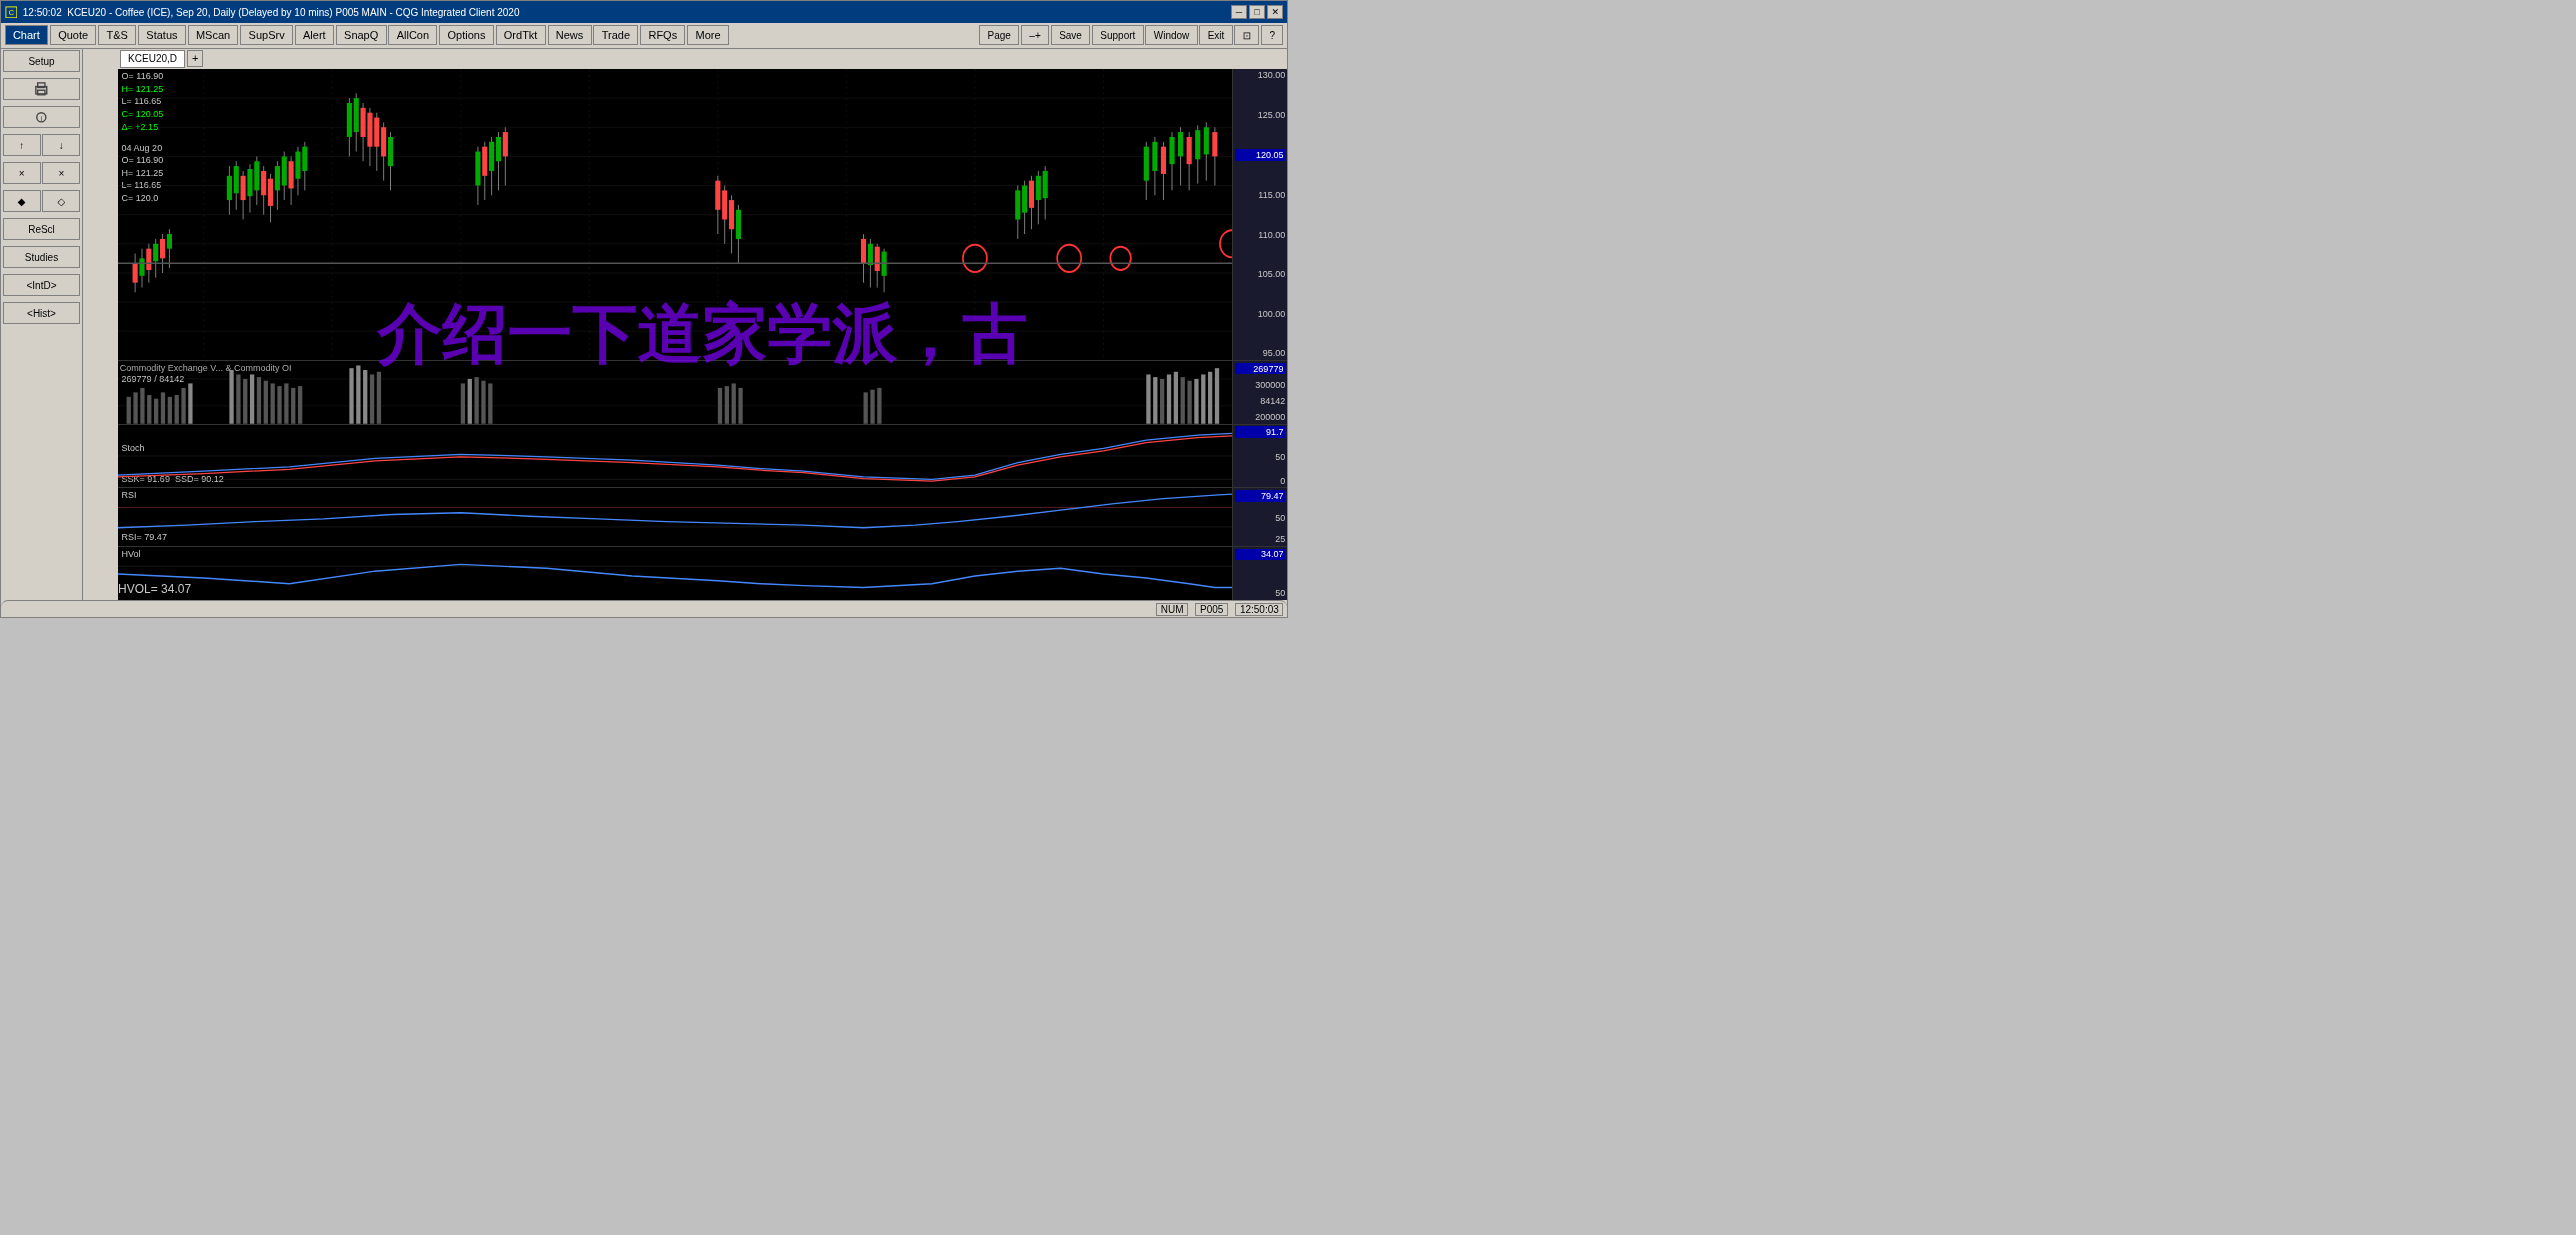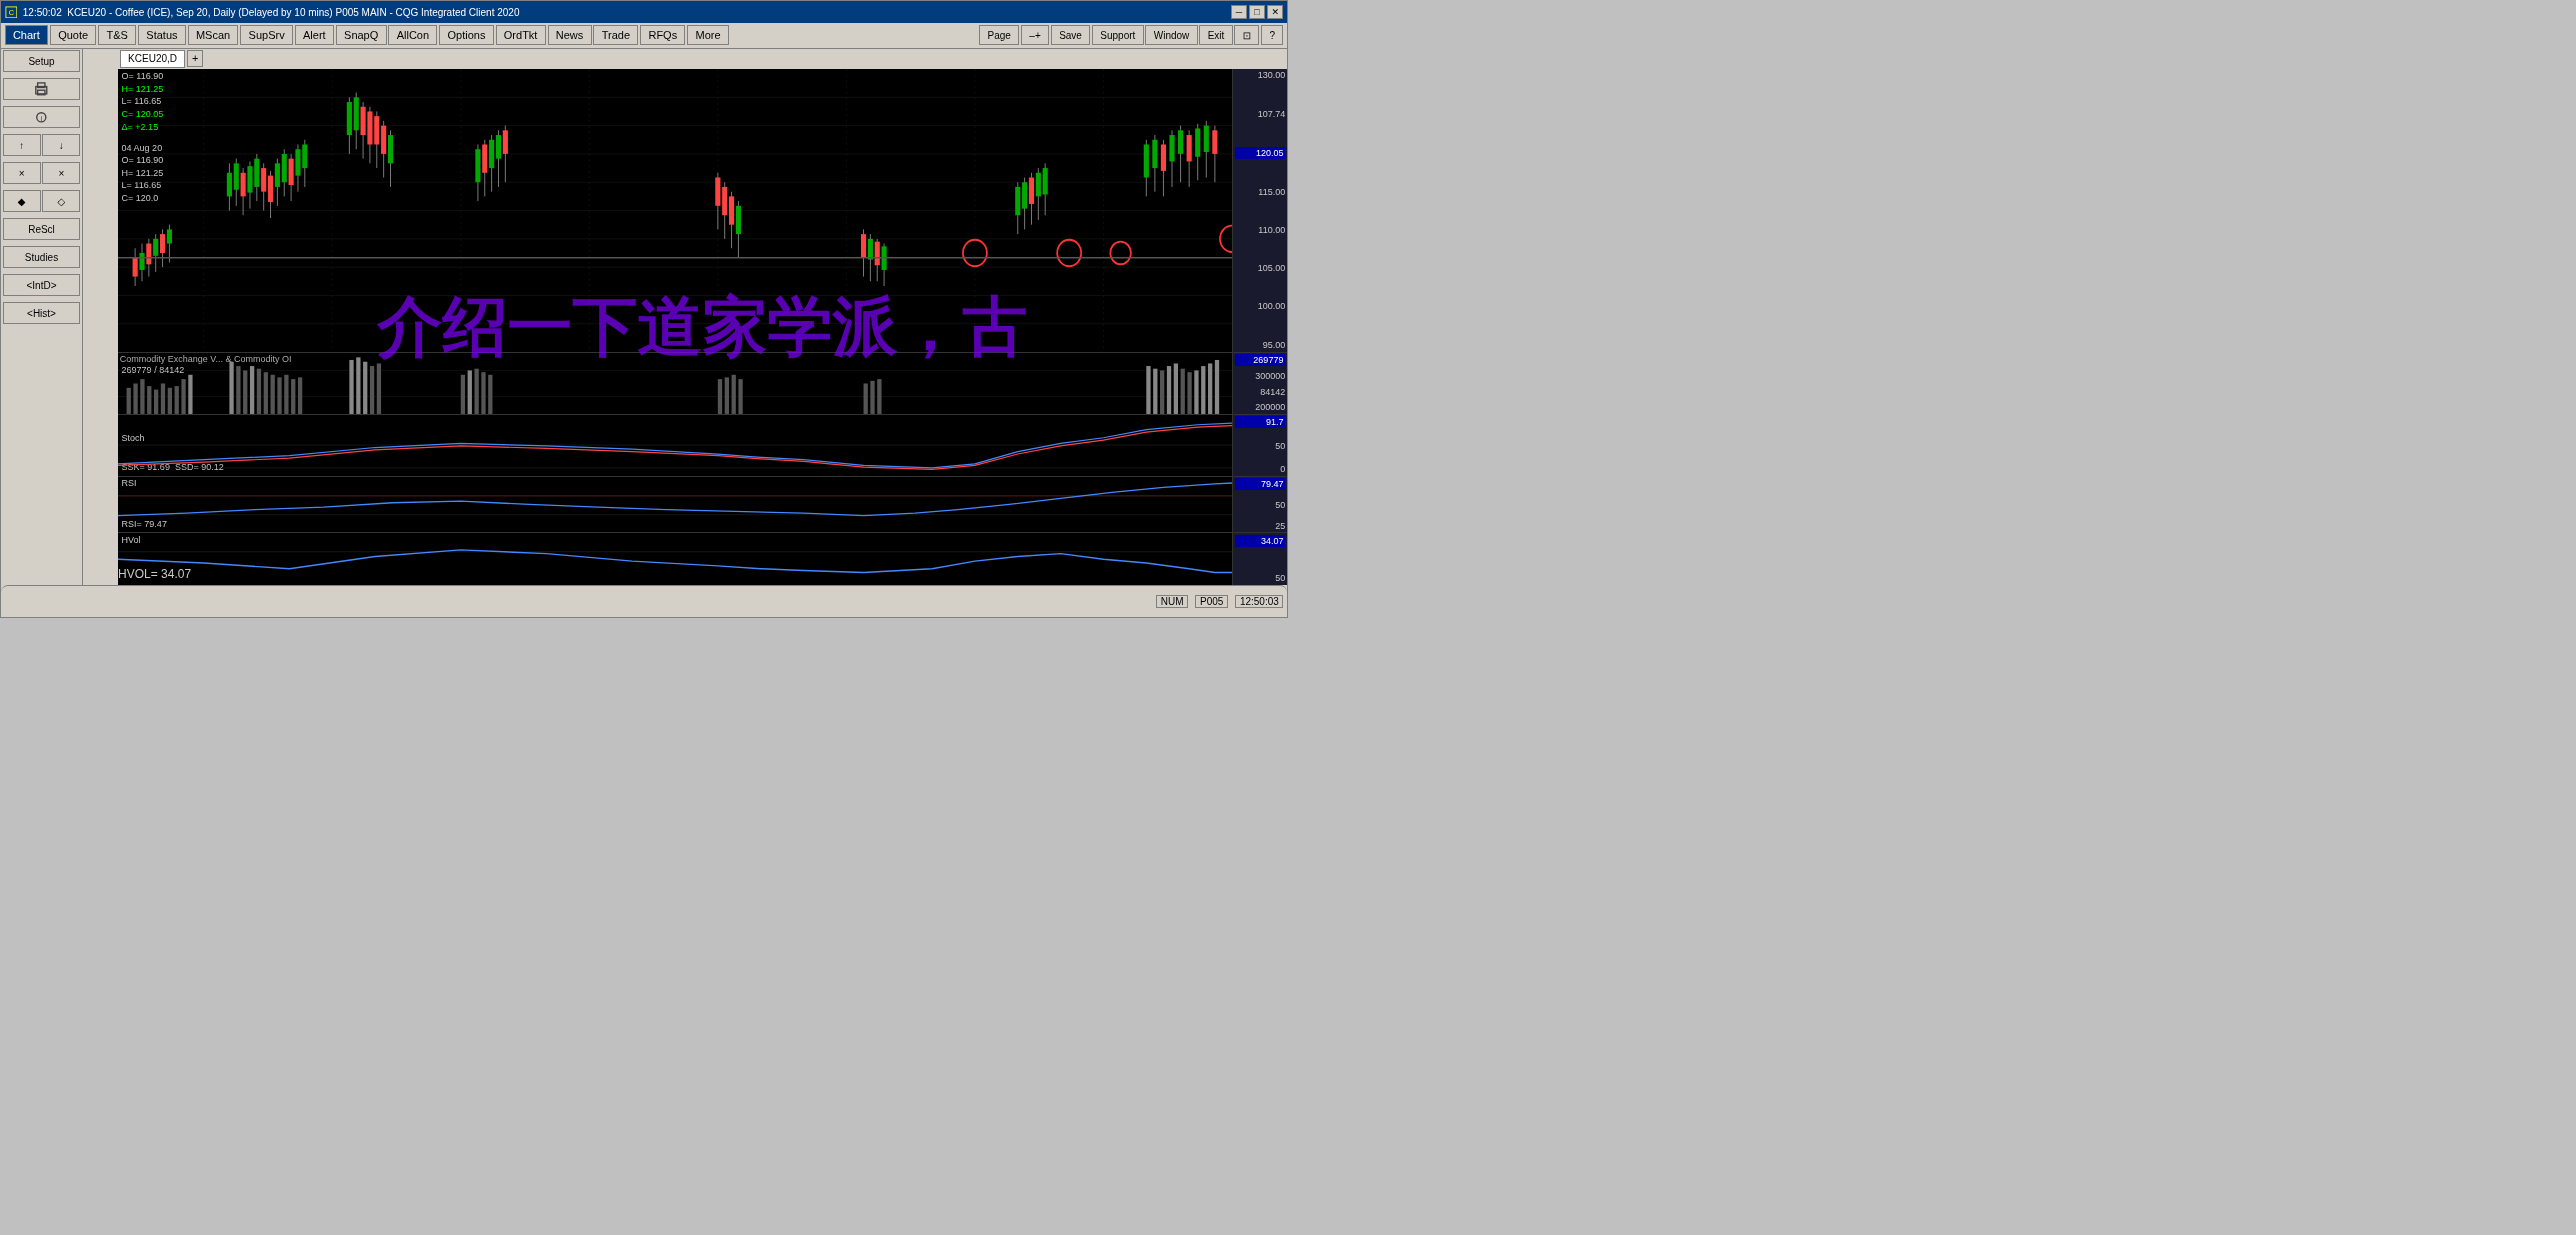--- a/index.html
+++ b/index.html
@@ -258,21 +258,21 @@
       background: #1a1a1a;
       height: 18px;
       display: flex;
       align-items: center;
       position: relative;
       flex-shrink: 0;
       border-top: 0.9px solid #333;
     }
     .status-bar {
       background: #d4d0c8;
-      height: 32px;
+      height: 17px;
       display: flex;
       align-items: center;
       justify-content: flex-end;
       padding: 0 3.6px;
       gap: 7.3px;
       flex-shrink: 0;
       border-top: 0.9px solid #808080;
       font-size: 10px;
       border-radius: 7px;
     }
@@ -540,21 +540,21 @@
             <circle cx="1000" cy="195" r="14" fill="none" stroke="#ff3333" stroke-width="2"></circle>
             <circle cx="1110" cy="195" r="14" fill="none" stroke="#ff3333" stroke-width="2"></circle>
             <circle cx="1170" cy="195" r="12" fill="none" stroke="#ff3333" stroke-width="2"></circle>
             <circle cx="1300" cy="180" r="14" fill="none" stroke="#ff3333" stroke-width="2"></circle>
 
             <line x1="0" y1="200" x2="1300" y2="200" stroke="#555555" stroke-width="1.5"></line>
           </svg>
 
           <div class="price-axis">
             <div class="price-label">130.00</div>
-            <div class="price-label">107.74</div>
+            <div class="price-label">125.00</div>
             <div class="price-label highlighted">120.05</div>
             <div class="price-label">115.00</div>
             <div class="price-label">110.00</div>
             <div class="price-label">105.00</div>
             <div class="price-label">100.00</div>
             <div class="price-label">95.00</div>
           </div>
         </div>
 
         <div class="volume-chart">

